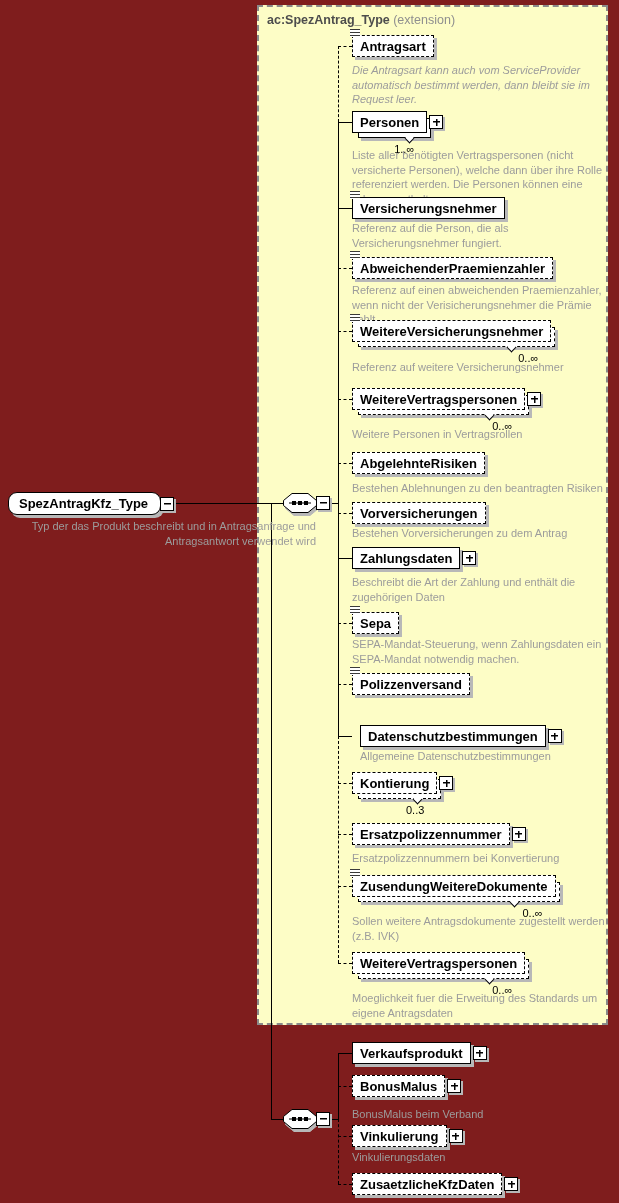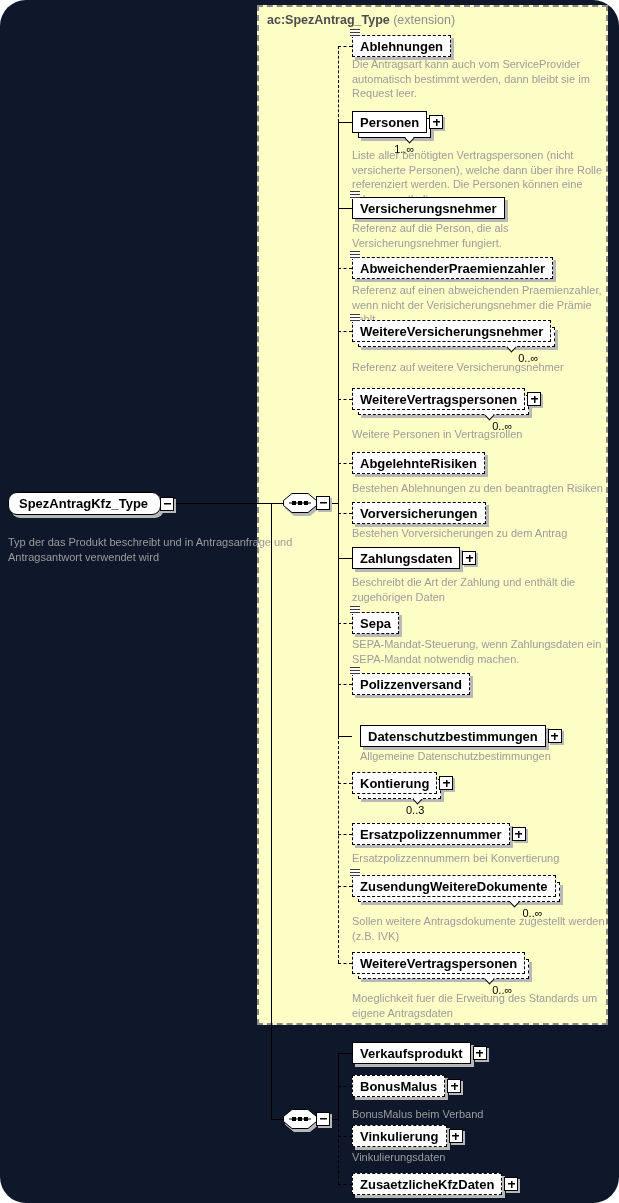--- a/index.html
+++ b/index.html
@@ -1,17 +1,17 @@
 <!DOCTYPE html>
 <html><head>
 <meta charset="utf-8">
 <style>
   html,body{margin:0;padding:0;background:#fff;}
-  #canvas{position:relative;width:619px;height:1203px;background:#0f172a;overflow:hidden;
-          font-family:"Liberation Sans",sans-serif;border-radius:26px;}
+  #canvas{position:relative;width:619px;height:1203px;background:#7f1d1d;overflow:hidden;
+          font-family:"Liberation Sans",sans-serif;}
   
   .panel{position:absolute;left:257px;top:5px;width:351px;height:1020px;
          background:#FDFDC6;border:2px dashed #8A8A8A;box-sizing:border-box;z-index:0;}
   .panel-label{position:absolute;left:8px;top:6px;font-size:12.5px;white-space:nowrap;}
   .panel-label b{color:#4D4D4D;}
   .panel-label span{color:#8F8F8F;}
   
   .ln{position:absolute;z-index:1;}
   .hs{height:1px;background:#000;}
   .hd{height:0;border-top:1px dashed #000;}
@@ -96,21 +96,21 @@
   <div class="ln hs" style="left:338px;top:1053px;width:14px;"></div>
   <div class="ln hd" style="left:338px;top:1086px;width:14px;"></div>
   <div class="ln hd" style="left:338px;top:1136px;width:14px;"></div>
   <div class="ln hd" style="left:338px;top:1184px;width:14px;"></div>
 
   <div class="rootwrap">
     <div class="rbox">
       <span>SpezAntragKfz_Type</span>
       <span class="mbox"></span>
     </div>
-    <div class="desc" style="margin-top:20px;width:308px;">Typ der das Produkt beschreibt und in Antragsanfrage und Antragsantwort verwendet wird</div>
+    <div class="desc" style="margin-top:4px;width:308px;text-align:right;">Typ der das Produkt beschreibt und in Antragsanfrage und Antragsantwort verwendet wird</div>
   </div>
 
   <svg class="oct" style="left:283px;top:493px;" width="34" height="20" viewBox="0 0 34 20">
     <polygon points="9,0.5 25,0.5 33.5,7.5 33.5,12.5 25,19.5 9,19.5 0.5,12.5 0.5,7.5" fill="#fff" stroke="#000"></polygon>
     <line x1="6" y1="10" x2="28" y2="10" stroke="#000"></line>
     <rect x="9" y="8" width="4" height="4" fill="#000"></rect>
       <rect x="15" y="8" width="4" height="4" fill="#000"></rect>
       <rect x="21" y="8" width="4" height="4" fill="#000"></rect>
   </svg>
   <span class="mbox octminus" style="left:316px;top:496px;"></span>
@@ -120,23 +120,23 @@
     <line x1="6" y1="10" x2="28" y2="10" stroke="#000"></line>
     <rect x="9" y="8" width="4" height="4" fill="#000"></rect>
       <rect x="15" y="8" width="4" height="4" fill="#000"></rect>
       <rect x="21" y="8" width="4" height="4" fill="#000"></rect>
   </svg>
   <span class="mbox octminus" style="left:316px;top:1112px;"></span>
 
   <div class="el" style="left:352px;top:35px;">
     <div class="boxwrap"><div class="ebox optional shadowed">
       <span class="anno"></span>
-      <span>Ablehnungen</span>
-    </div></div>
-    <div class="desc" style="margin-top:0;">Die Antragsart kann auch vom ServiceProvider automatisch bestimmt werden, dann bleibt sie im Request leer.</div>
+      <span>Antragsart</span>
+    </div></div>
+    <div class="desc" style="margin-top:6px;font-style:italic;">Die Antragsart kann auch vom ServiceProvider automatisch bestimmt werden, dann bleibt sie im Request leer.</div>
   </div>
 
   <div class="el" style="left:352px;top:111px;">
     <div class="boxwrap"><div class="ebox multiple">
       <span>Personen</span>
       <span class="plus"></span>
       <span class="tri"></span>
       <span class="card">1..∞</span>
     </div></div>
     <div class="desc" style="margin-top:15px;">Liste aller benötigten Vertragspersonen (nicht versicherte Personen), welche dann über ihre Rolle referenziert werden. Die Personen können eine Adresse enthalten.</div>

